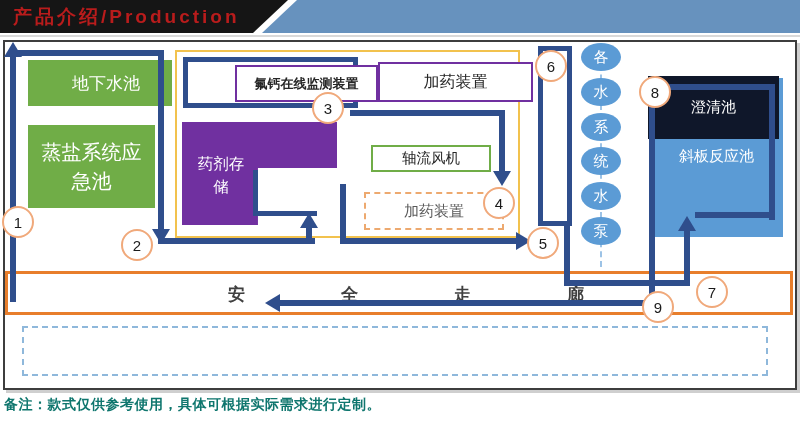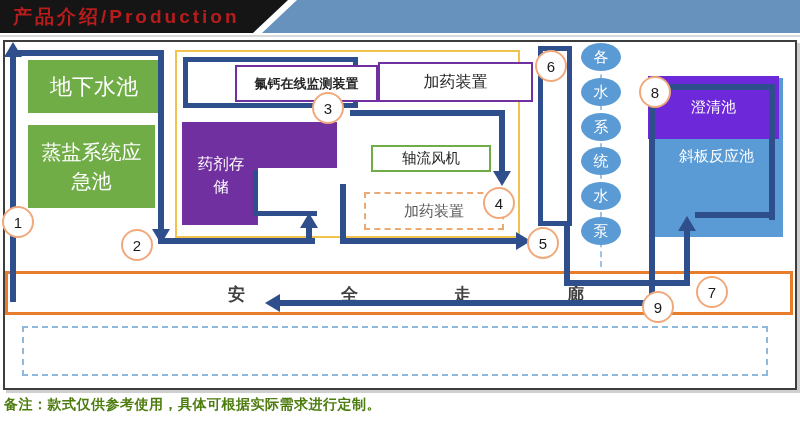--- a/index.html
+++ b/index.html
@@ -22,52 +22,52 @@
   .yellowbox{left:175px;top:50px;width:341px;height:184px;border:2px solid #F2C24E;z-index:2;}
   .corridor{left:5px;top:271px;width:782px;height:38px;border:3px solid #E87E2B;background:#fff;z-index:2;}
   .corridor-label{left:228px;top:283px;font-size:17px;font-weight:bold;color:#404040;
                   letter-spacing:96px;z-index:3;}
   .dashedbox{left:22px;top:326px;width:742px;height:46px;border:2px dashed #8FB8DB;z-index:2;}
   
   .gbox{background:#70AD47;color:#fff;display:flex;align-items:center;justify-content:center;
         text-align:center;z-index:3;}
   .wbox{background:#fff;display:flex;align-items:center;justify-content:center;
         text-align:center;color:#262626;z-index:4;}
-  .g1{left:28px;top:60px;width:132px;height:53px;font-size:22px;}
+  .g1{left:28px;top:60px;width:132px;height:46px;font-size:17px;padding-left:12px;}
   .g2{left:28px;top:125px;width:127px;height:83px;font-size:20px;line-height:1.45;}
   .bluerect{left:183px;top:57px;width:165px;height:41px;border:5px solid #2F4E8C;background:#fff;z-index:4;}
   .monitor{left:191px;top:65px;width:139px;height:33px;border:2px solid #7030A0;font-size:13px;font-weight:bold;z-index:5;margin-left:44px;}
   .dosing{left:378px;top:62px;width:151px;height:36px;border:2px solid #7030A0;font-size:16px;z-index:3;}
   .purpleL{left:182px;top:122px;width:155px;height:103px;background:#7030A0;z-index:3;
            clip-path:polygon(0 0,100% 0,100% 44.7%,49% 44.7%,49% 100%,0 100%);}
   .storage-label{left:190px;top:152px;width:62px;color:#fff;font-size:15.5px;line-height:1.5;
                  text-align:center;z-index:4;}
   .fan{left:371px;top:145px;width:116px;height:23px;border:2px solid #70AD47;font-size:14.5px;z-index:3;}
   .fire{left:364px;top:192px;width:136px;height:34px;border:2px dashed #EDA96F;font-size:15px;color:#595959;z-index:3;}
   .channel{left:538px;top:46px;width:24px;height:170px;border:5px solid #2F4E8C;background:#fff;z-index:3;}
   .pool-blue{left:650px;top:78px;width:133px;height:159px;background:#5B9BD5;z-index:3;}
-  .pool-green{left:648px;top:76px;width:131px;height:63px;background:#6d28d9;color:#fff;font-size:15px;
+  .pool-green{left:648px;top:76px;width:131px;height:63px;background:#0f172a;color:#fff;font-size:15px;
               display:flex;align-items:center;justify-content:center;z-index:4;}
   .reactor-label{left:650px;top:147px;width:133px;text-align:center;color:#fff;font-size:15px;z-index:5;}
   
   .pump{left:581px;width:40px;height:28px;background:#5B9BD5;color:#fff;font-size:15px;border-radius:50%;
         display:flex;align-items:center;justify-content:center;z-index:4;}
   .pumpline{left:600px;top:45px;height:222px;width:0;border-left:2px dashed #9DC3E6;z-index:2;}
   
   .ln{background:#2F4E8C;z-index:5;}
   .arr{width:0;height:0;z-index:5;}
   .arr-up{border-left:9px solid transparent;border-right:9px solid transparent;border-bottom:15px solid #2F4E8C;}
   .arr-dn{border-left:9px solid transparent;border-right:9px solid transparent;border-top:15px solid #2F4E8C;}
   .arr-rt{border-top:9px solid transparent;border-bottom:9px solid transparent;border-left:15px solid #2F4E8C;}
   .arr-lt{border-top:9px solid transparent;border-bottom:9px solid transparent;border-right:15px solid #2F4E8C;}
   
   .marker{width:28px;height:28px;border:2px solid #F0A97B;border-radius:50%;background:#fff;
           color:#1a1a1a;font-size:15px;display:flex;align-items:center;justify-content:center;z-index:8;}
   
-  .note{left:4px;top:396px;font-size:14px;font-weight:bold;color:#4d7c0f;letter-spacing:0.5px;}
+  .note{left:4px;top:396px;font-size:14px;font-weight:bold;color:#0f766e;letter-spacing:0.5px;}
 </style>
 </head>
 <body>
 
 <div class="stage">
 
   <div class="abs hdr-blue"></div>
   <div class="abs hdr-black"></div>
   <div class="abs hdr-title">产品介绍/Production</div>
   <div class="abs hdr-rule"></div>

